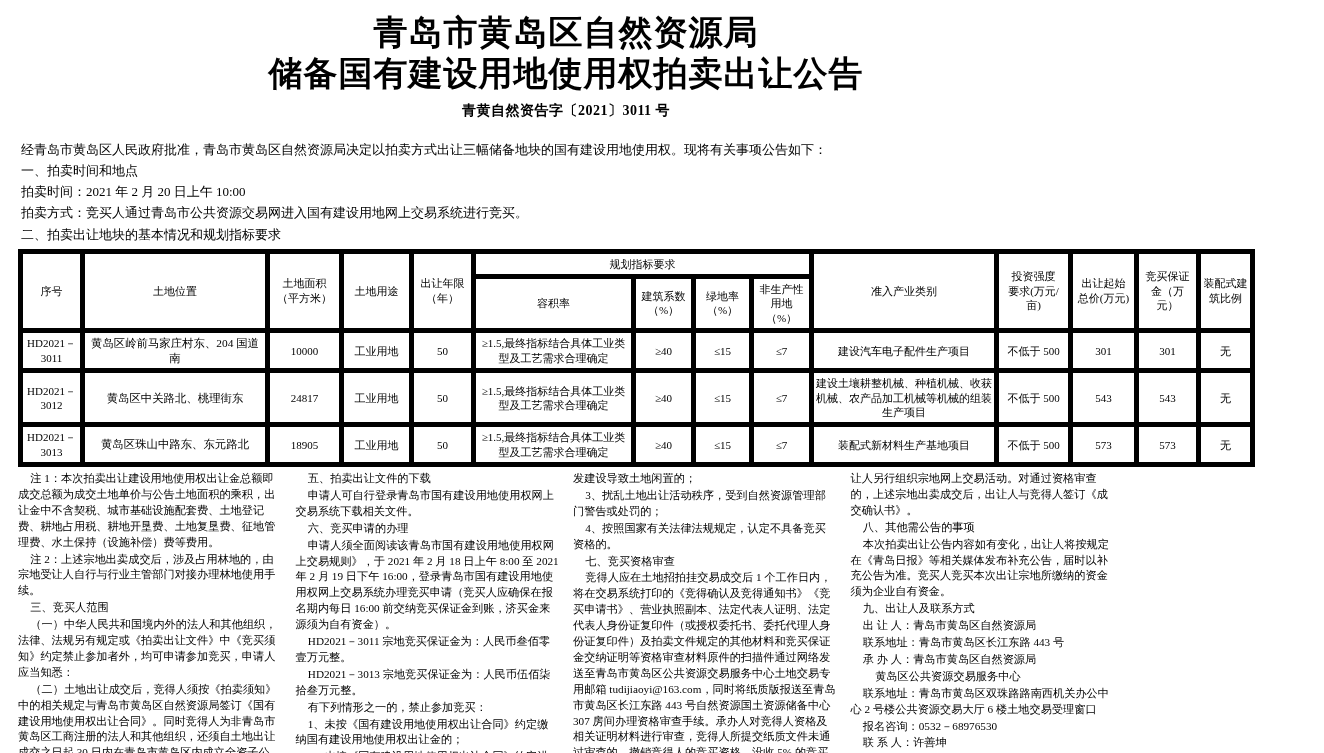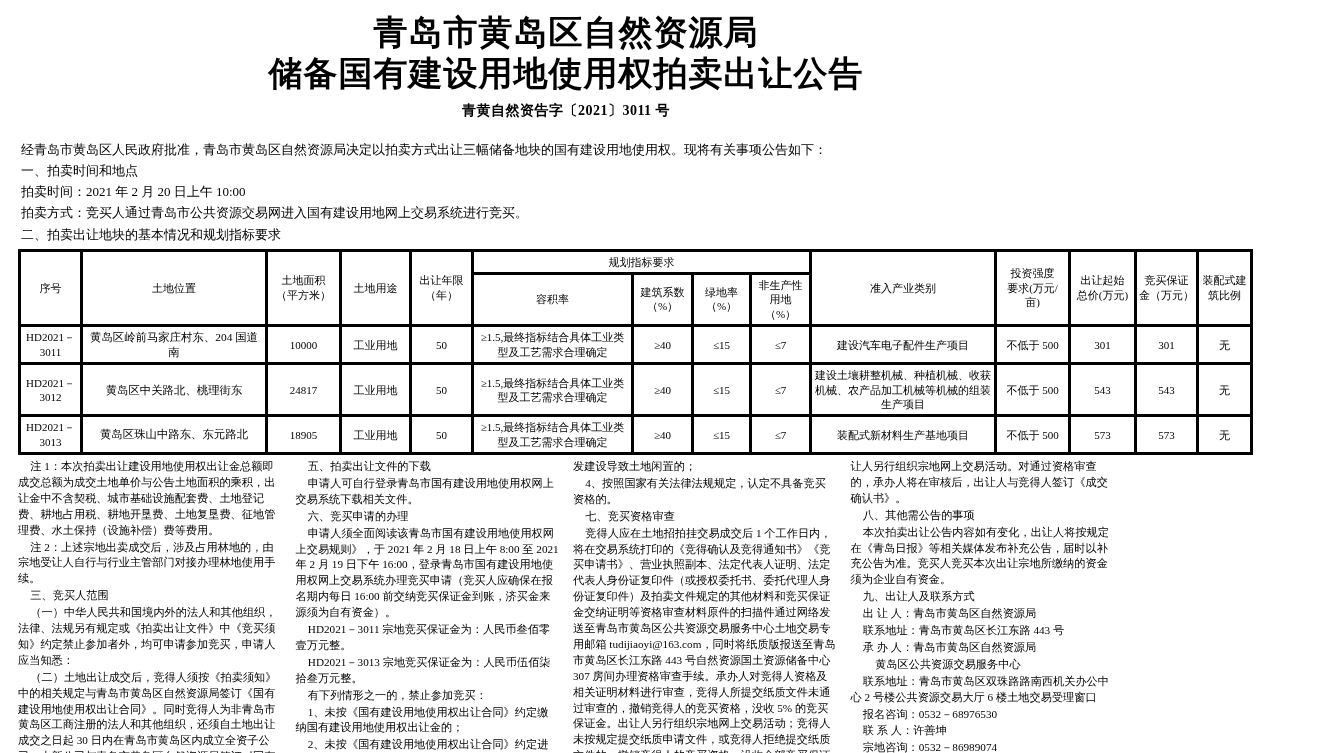--- a/index.html
+++ b/index.html
@@ -15,21 +15,21 @@
   }
   .title .l2{display:block;}
   .docnum{text-align:center;font-size:14px;font-weight:bold;margin:7px 0 20px 0;letter-spacing:0.5px;}
   .intro{font-size:13px;line-height:1.55;margin:0 3px 3px 3px;}
   .intro p{margin:0 0 1px 0;}
   table.main{
     border-collapse:collapse;width:100%;margin:4px 0 4px 0;
     font-size:11px;table-layout:fixed;
   }
   table.main th,table.main td{
-    border:3px solid #000000;text-align:center;vertical-align:middle;
+    border:5px solid #000000;text-align:center;vertical-align:middle;
     padding:3px 2px;line-height:1.3;
   }
   table.main th{font-weight:normal;}
   table.main td.addr{font-size:11.4px;}
   .cols{
     display:flex;gap:14px;margin-top:2px;font-size:11.2px;line-height:1.42;
   }
   .col{flex:1 1 0;min-width:0;}
   .col p{margin:0 0 1px 0;}
   .ind{text-indent:1.1em;}
@@ -177,27 +177,28 @@
       <p class="ind">申请人须全面阅读该青岛市国有建设用地使用权网上交易规则》，于 2021 年 2 月 18 日上午 8:00 至 2021 年 2 月 19 日下午 16:00，登录青岛市国有建设用地使用权网上交易系统办理竞买申请（竞买人应确保在报名期内每日 16:00 前交纳竞买保证金到账，济买金来源须为自有资金）。</p>
       <p class="ind">HD2021－3011 宗地竞买保证金为：人民币叁佰零壹万元整。</p>
       <p class="ind">HD2021－3013 宗地竞买保证金为：人民币伍佰柒拾叁万元整。</p>
       <p class="ind">有下列情形之一的，禁止参加竞买：</p>
       <p class="ind">1、未按《国有建设用地使用权出让合同》约定缴纳国有建设用地使用权出让金的；</p>
       <p class="ind">2、未按《国有建设用地使用权出让合同》约定进行开</p>
     </div>
 
     <div class="col">
       <p>发建设导致土地闲置的；</p>
+      <p class="ind">3、扰乱土地出让活动秩序，受到自然资源管理部门警告或处罚的；</p>
       <p class="ind">4、按照国家有关法律法规规定，认定不具备竞买资格的。</p>
       <p class="ind">七、竞买资格审查</p>
       <p class="ind">竞得人应在土地招拍挂交易成交后 1 个工作日内，将在交易系统打印的《竞得确认及竞得通知书》《竞买申请书》、营业执照副本、法定代表人证明、法定代表人身份证复印件（或授权委托书、委托代理人身份证复印件）及拍卖文件规定的其他材料和竞买保证金交纳证明等资格审查材料原件的扫描件通过网络发送至青岛市黄岛区公共资源交易服务中心土地交易专用邮箱 tudijiaoyi@163.com，同时将纸质版报送至青岛市黄岛区长江东路 443 号自然资源国土资源储备中心 307 房间办理资格审查手续。承办人对竞得人资格及相关证明材料进行审查，竞得人所提交纸质文件未通过审查的，撤销竞得人的竞买资格，没收 5% 的竞买保证金。出让人另行组织宗地网上交易活动；竞得人未按规定提交纸质申请文件，或竞得人拒绝提交纸质文件的，撤销竞得人的竞买资格，没收全部竞买保证金。竞价结果无效，出</p>
     </div>
 
     <div class="col">
-      <p>让人另行组织宗地网上交易活动。对通过资格审查的，承办人将在审核后，出让人与竞得人签订《成交确认书》。</p>
+      <p>让人另行组织宗地网上交易活动。对通过资格审查的，上述宗地出卖成交后，出让人与竞得人签订《成交确认书》。</p>
       <p class="ind">八、其他需公告的事项</p>
       <p class="ind">本次拍卖出让公告内容如有变化，出让人将按规定在《青岛日报》等相关媒体发布补充公告，届时以补充公告为准。竞买人竞买本次出让宗地所缴纳的资金须为企业自有资金。</p>
       <p class="ind">九、出让人及联系方式</p>
       <p class="ind">出 让 人：青岛市黄岛区自然资源局</p>
       <p class="ind">联系地址：青岛市黄岛区长江东路 443 号</p>
       <p class="ind">承 办 人：青岛市黄岛区自然资源局</p>
       <p class="ind2">黄岛区公共资源交易服务中心</p>
       <p class="ind">联系地址：青岛市黄岛区双珠路路南西机关办公中心 2 号楼公共资源交易大厅 6 楼土地交易受理窗口</p>
       <p class="ind">报名咨询：0532－68976530</p>
       <p class="ind">联 系 人：许善坤</p>

